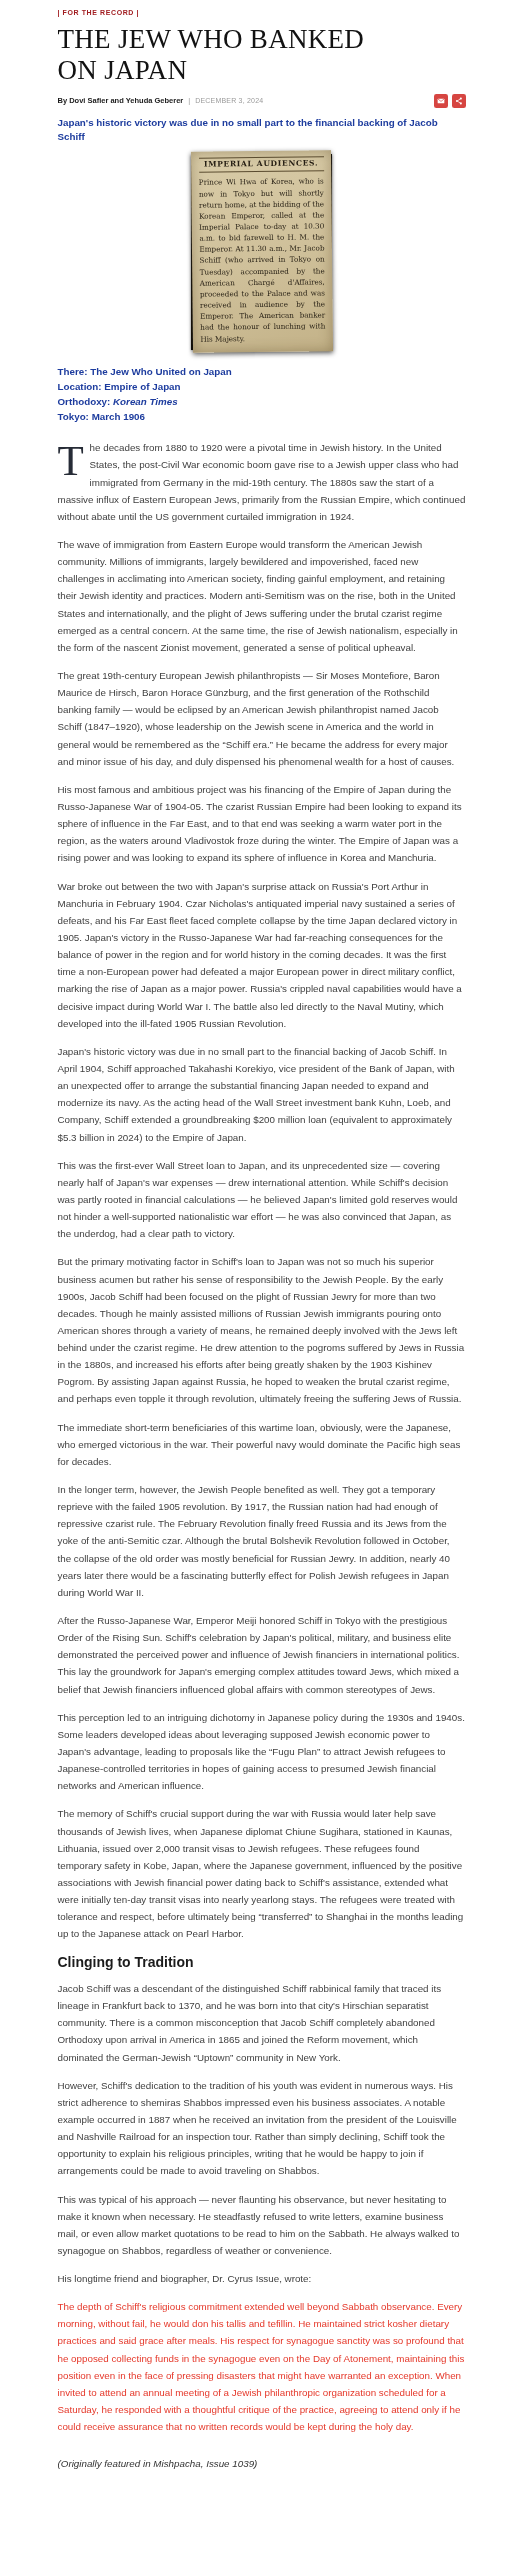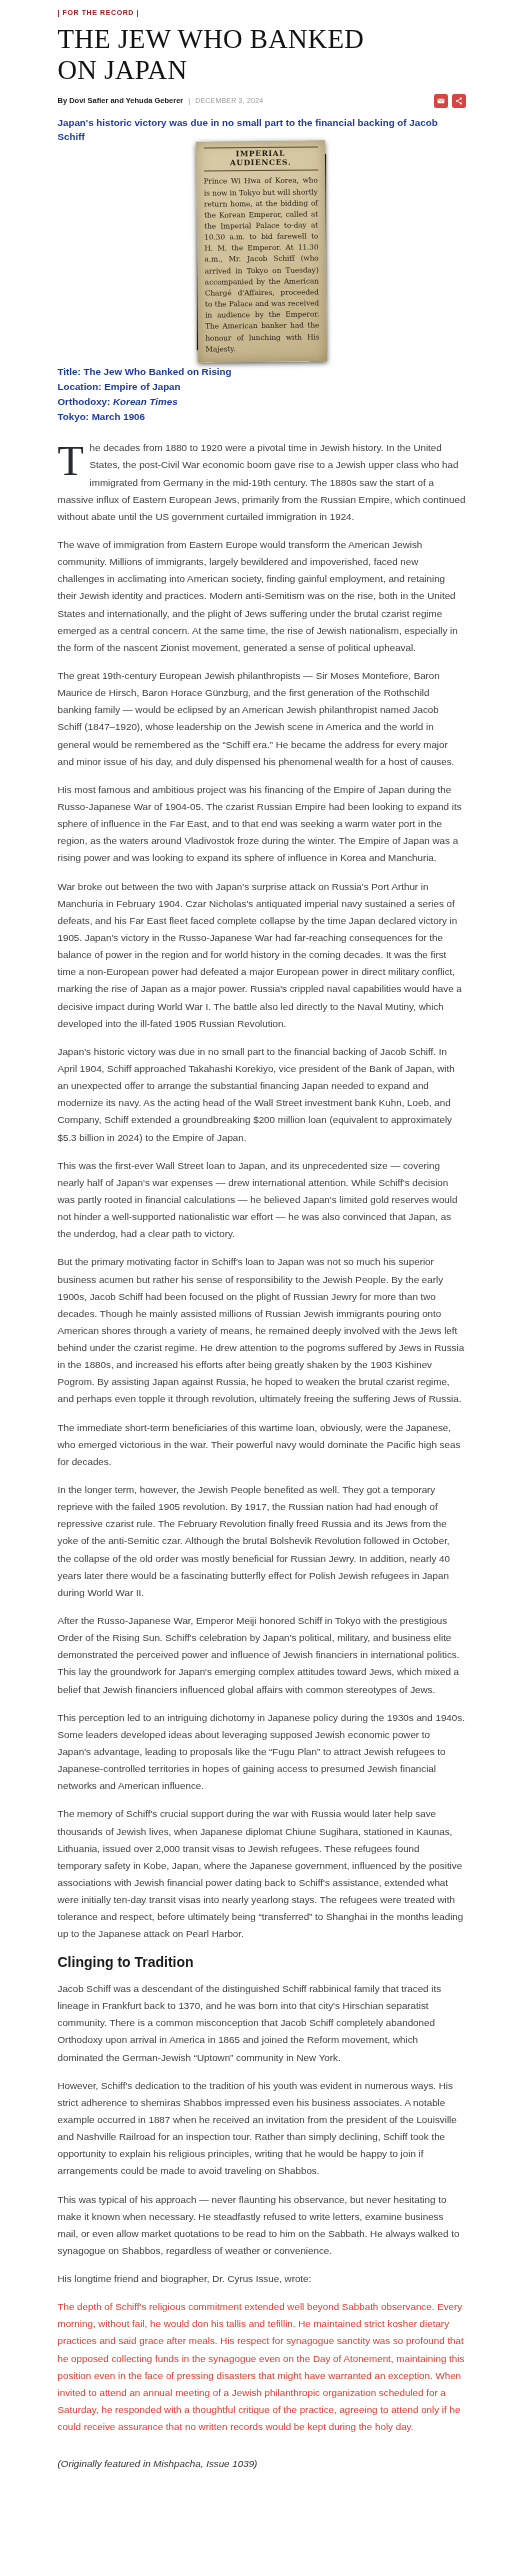--- a/index.html
+++ b/index.html
@@ -59,21 +59,21 @@
   .subhead {
     color: var(--accent-blue, #1d3c9e);
     font-weight: bold;
     font-size: 9.8px;
     line-height: 1.4;
     margin: 0 0 10.4px;
   }
 
   .clip-figure { margin: 0 0 14px; display: flex; justify-content: center; }
   .clip-outer {
-    width: 129px; height: 196px;
+    width: 141px; height: 196px;
     background: radial-gradient(circle at 38% 28%, #3a3022 0%, #201a10 55%, #120e07 100%);
     display: flex; align-items: center; justify-content: center;
     box-shadow: 0 0.6px 2.3px rgba(0,0,0,0.35);
   }
   .clip-paper {
     width: 140px;
     background: linear-gradient(160deg, #d9cca8 0%, #cfc09a 55%, #c3b288 100%);
     padding: 5.8px 7.5px 8px;
     transform: rotate(-0.6deg);
     box-shadow: 0 1.7px 5.8px rgba(0,0,0,0.65), inset 0 0 12.7px rgba(70,50,15,0.35);
@@ -176,21 +176,21 @@
     <figure class="clip-figure">
       <div class="clip-outer">
         <div class="clip-paper">
           <div class="clip-headline">IMPERIAL AUDIENCES.</div>
           <p class="clip-body">Prince Wi Hwa of Korea, who is now in Tokyo but will shortly return home, at the bidding of the Korean Emperor, called at the Imperial Palace to-day at 10.30 a.m. to bid farewell to H. M. the Emperor. At 11.30 a.m., Mr. Jacob Schiff (who arrived in Tokyo on Tuesday) accompanied by the American Chargé d'Affaires, proceeded to the Palace and was received in audience by the Emperor. The American banker had the honour of lunching with His Majesty.</p>
         </div>
       </div>
     </figure>
 
     <div class="meta">
-      <p><span>Title:</span> <span>The Jew Who Banked on Rising</span></p>
+      <p><span>There:</span> <span>The Jew Who United on Japan</span></p>
       <p><span>Location:</span> <span>Empire of Japan</span></p>
       <p><span>Orthodoxy:</span> <span class="italic">Korean Times</span></p>
       <p><span>Tokyo:</span> <span>March 1906</span></p>
     </div>
 
     <div class="article">
       <p>
         <span class="dropcap">T</span><span>he decades from 1880 to 1920 were a pivotal time in Jewish history. In the United States, the post-Civil War economic boom gave rise to a Jewish upper class who had immigrated from Germany in the mid-19th century. The 1880s saw the start of a massive influx of Eastern European Jews, primarily from the Russian Empire, which continued without abate until the US government curtailed immigration in 1924.</span>
       </p>
 

